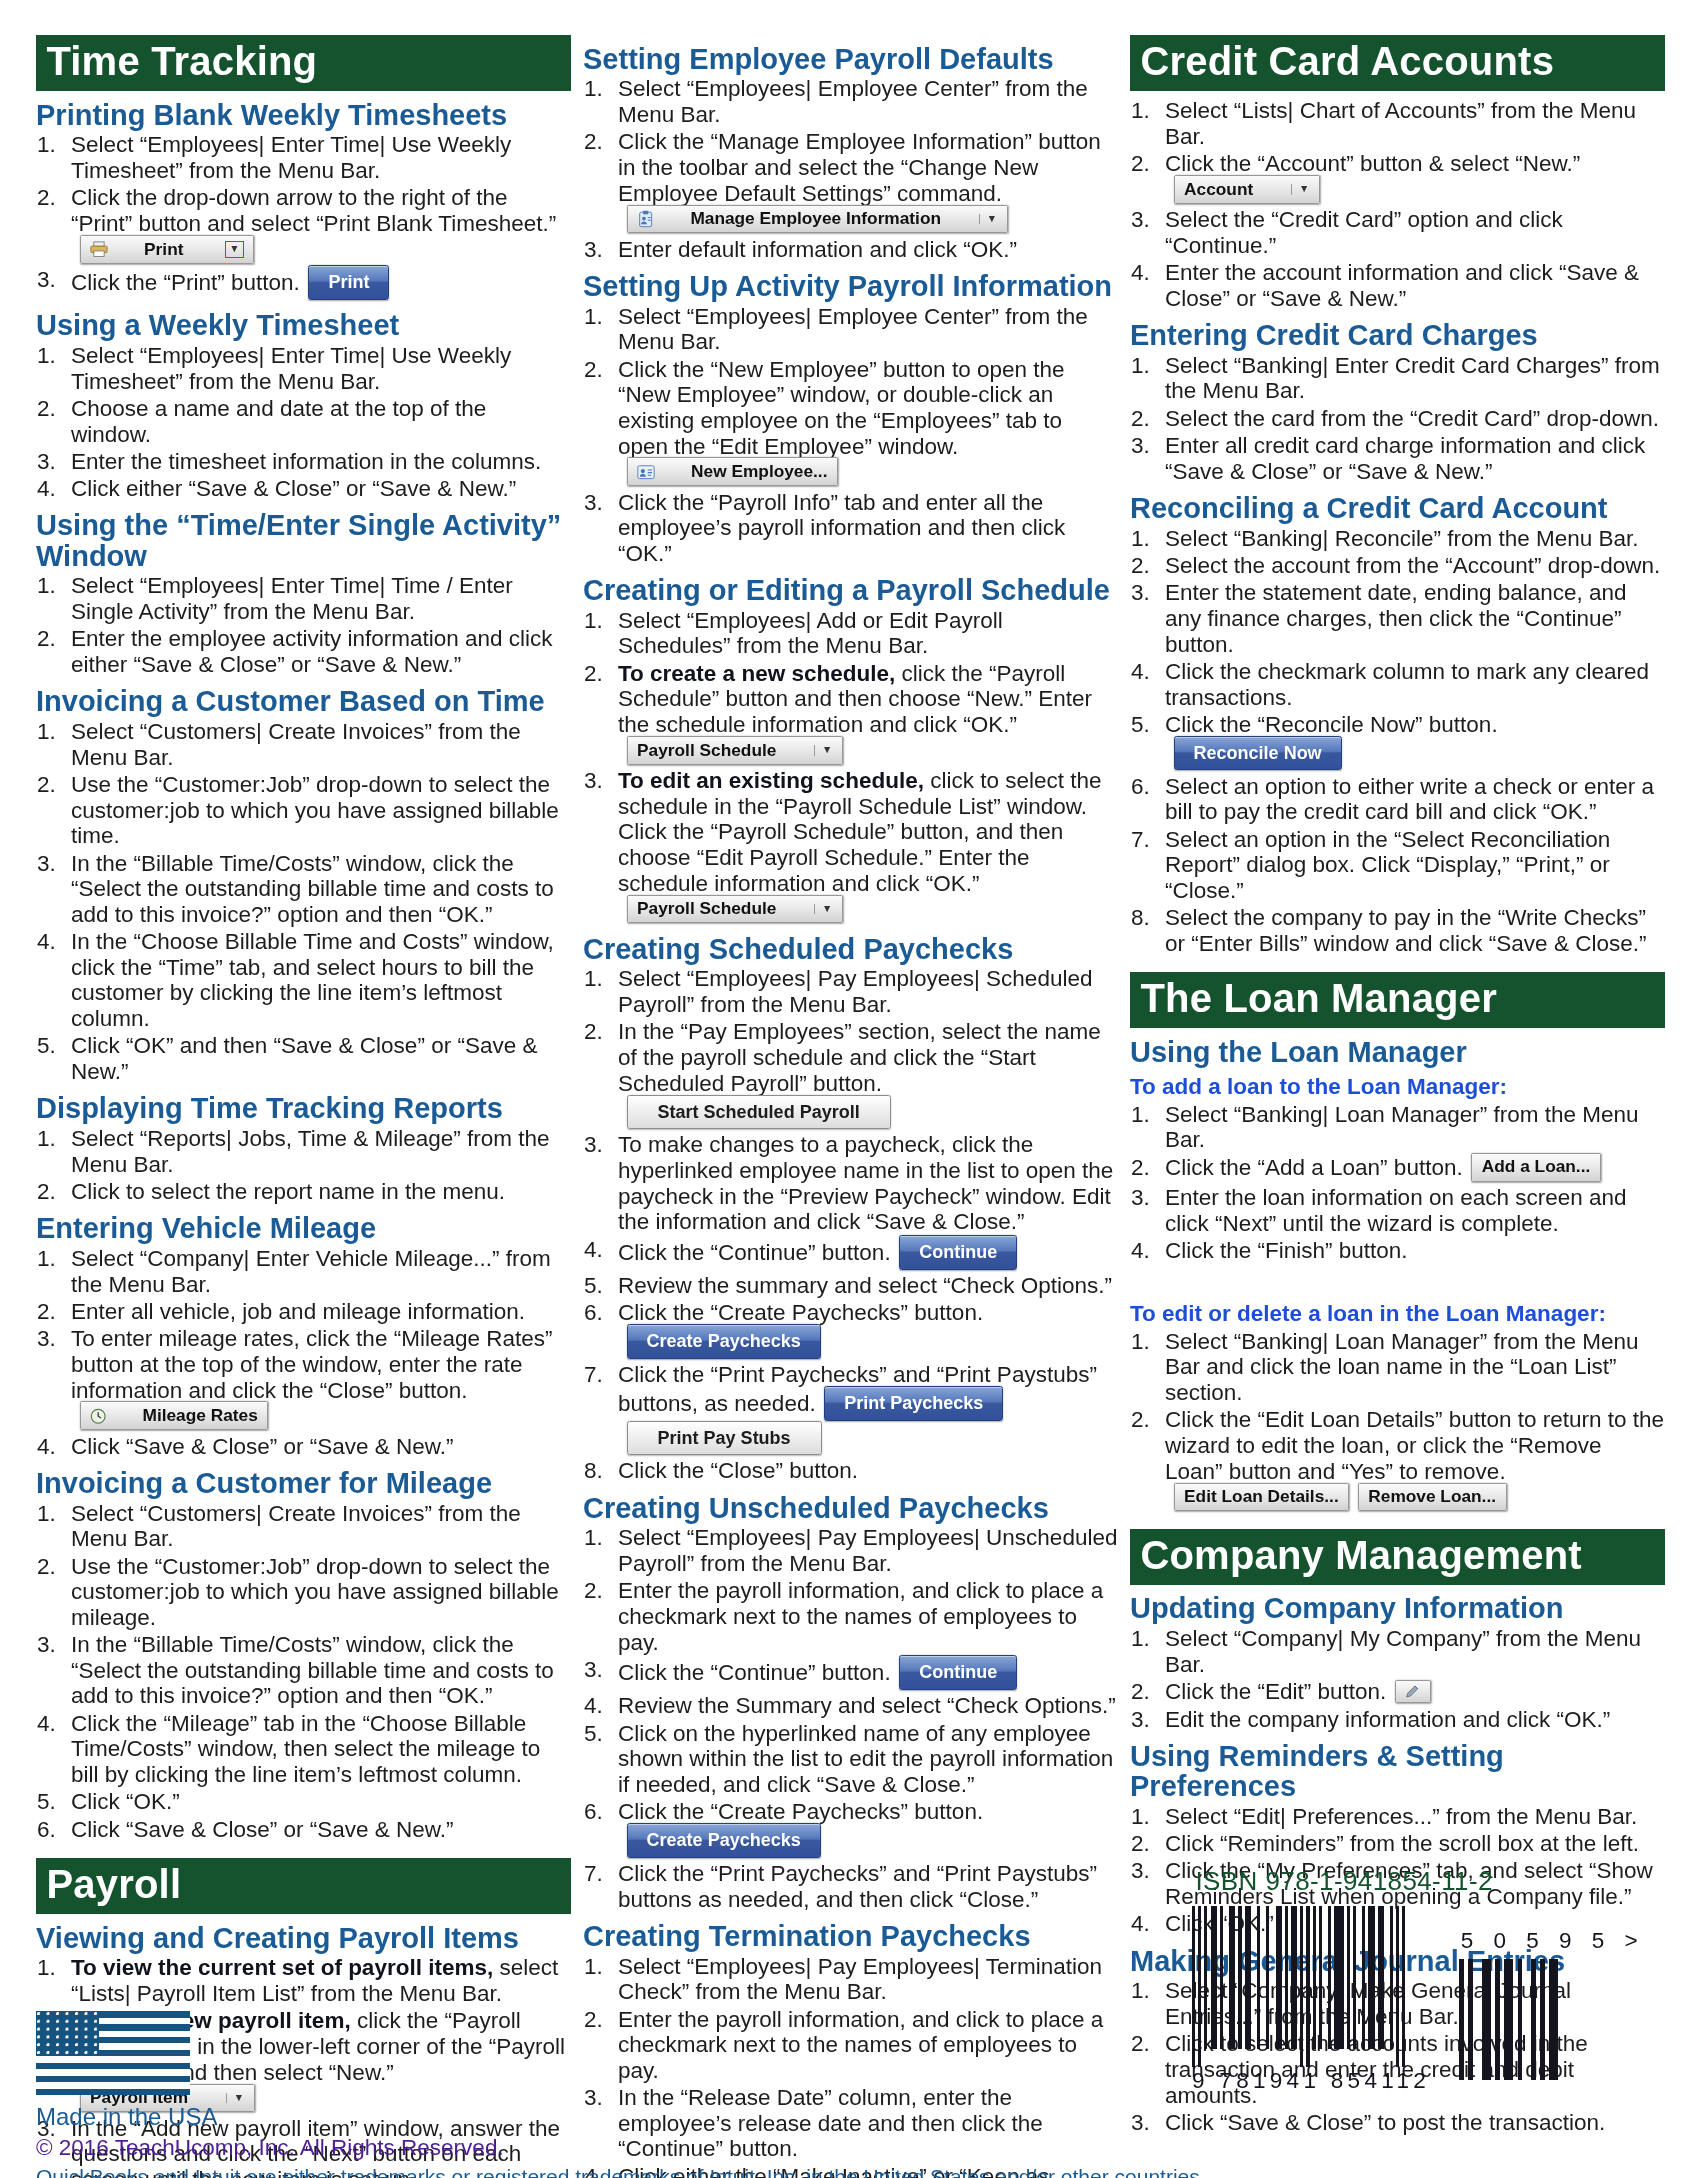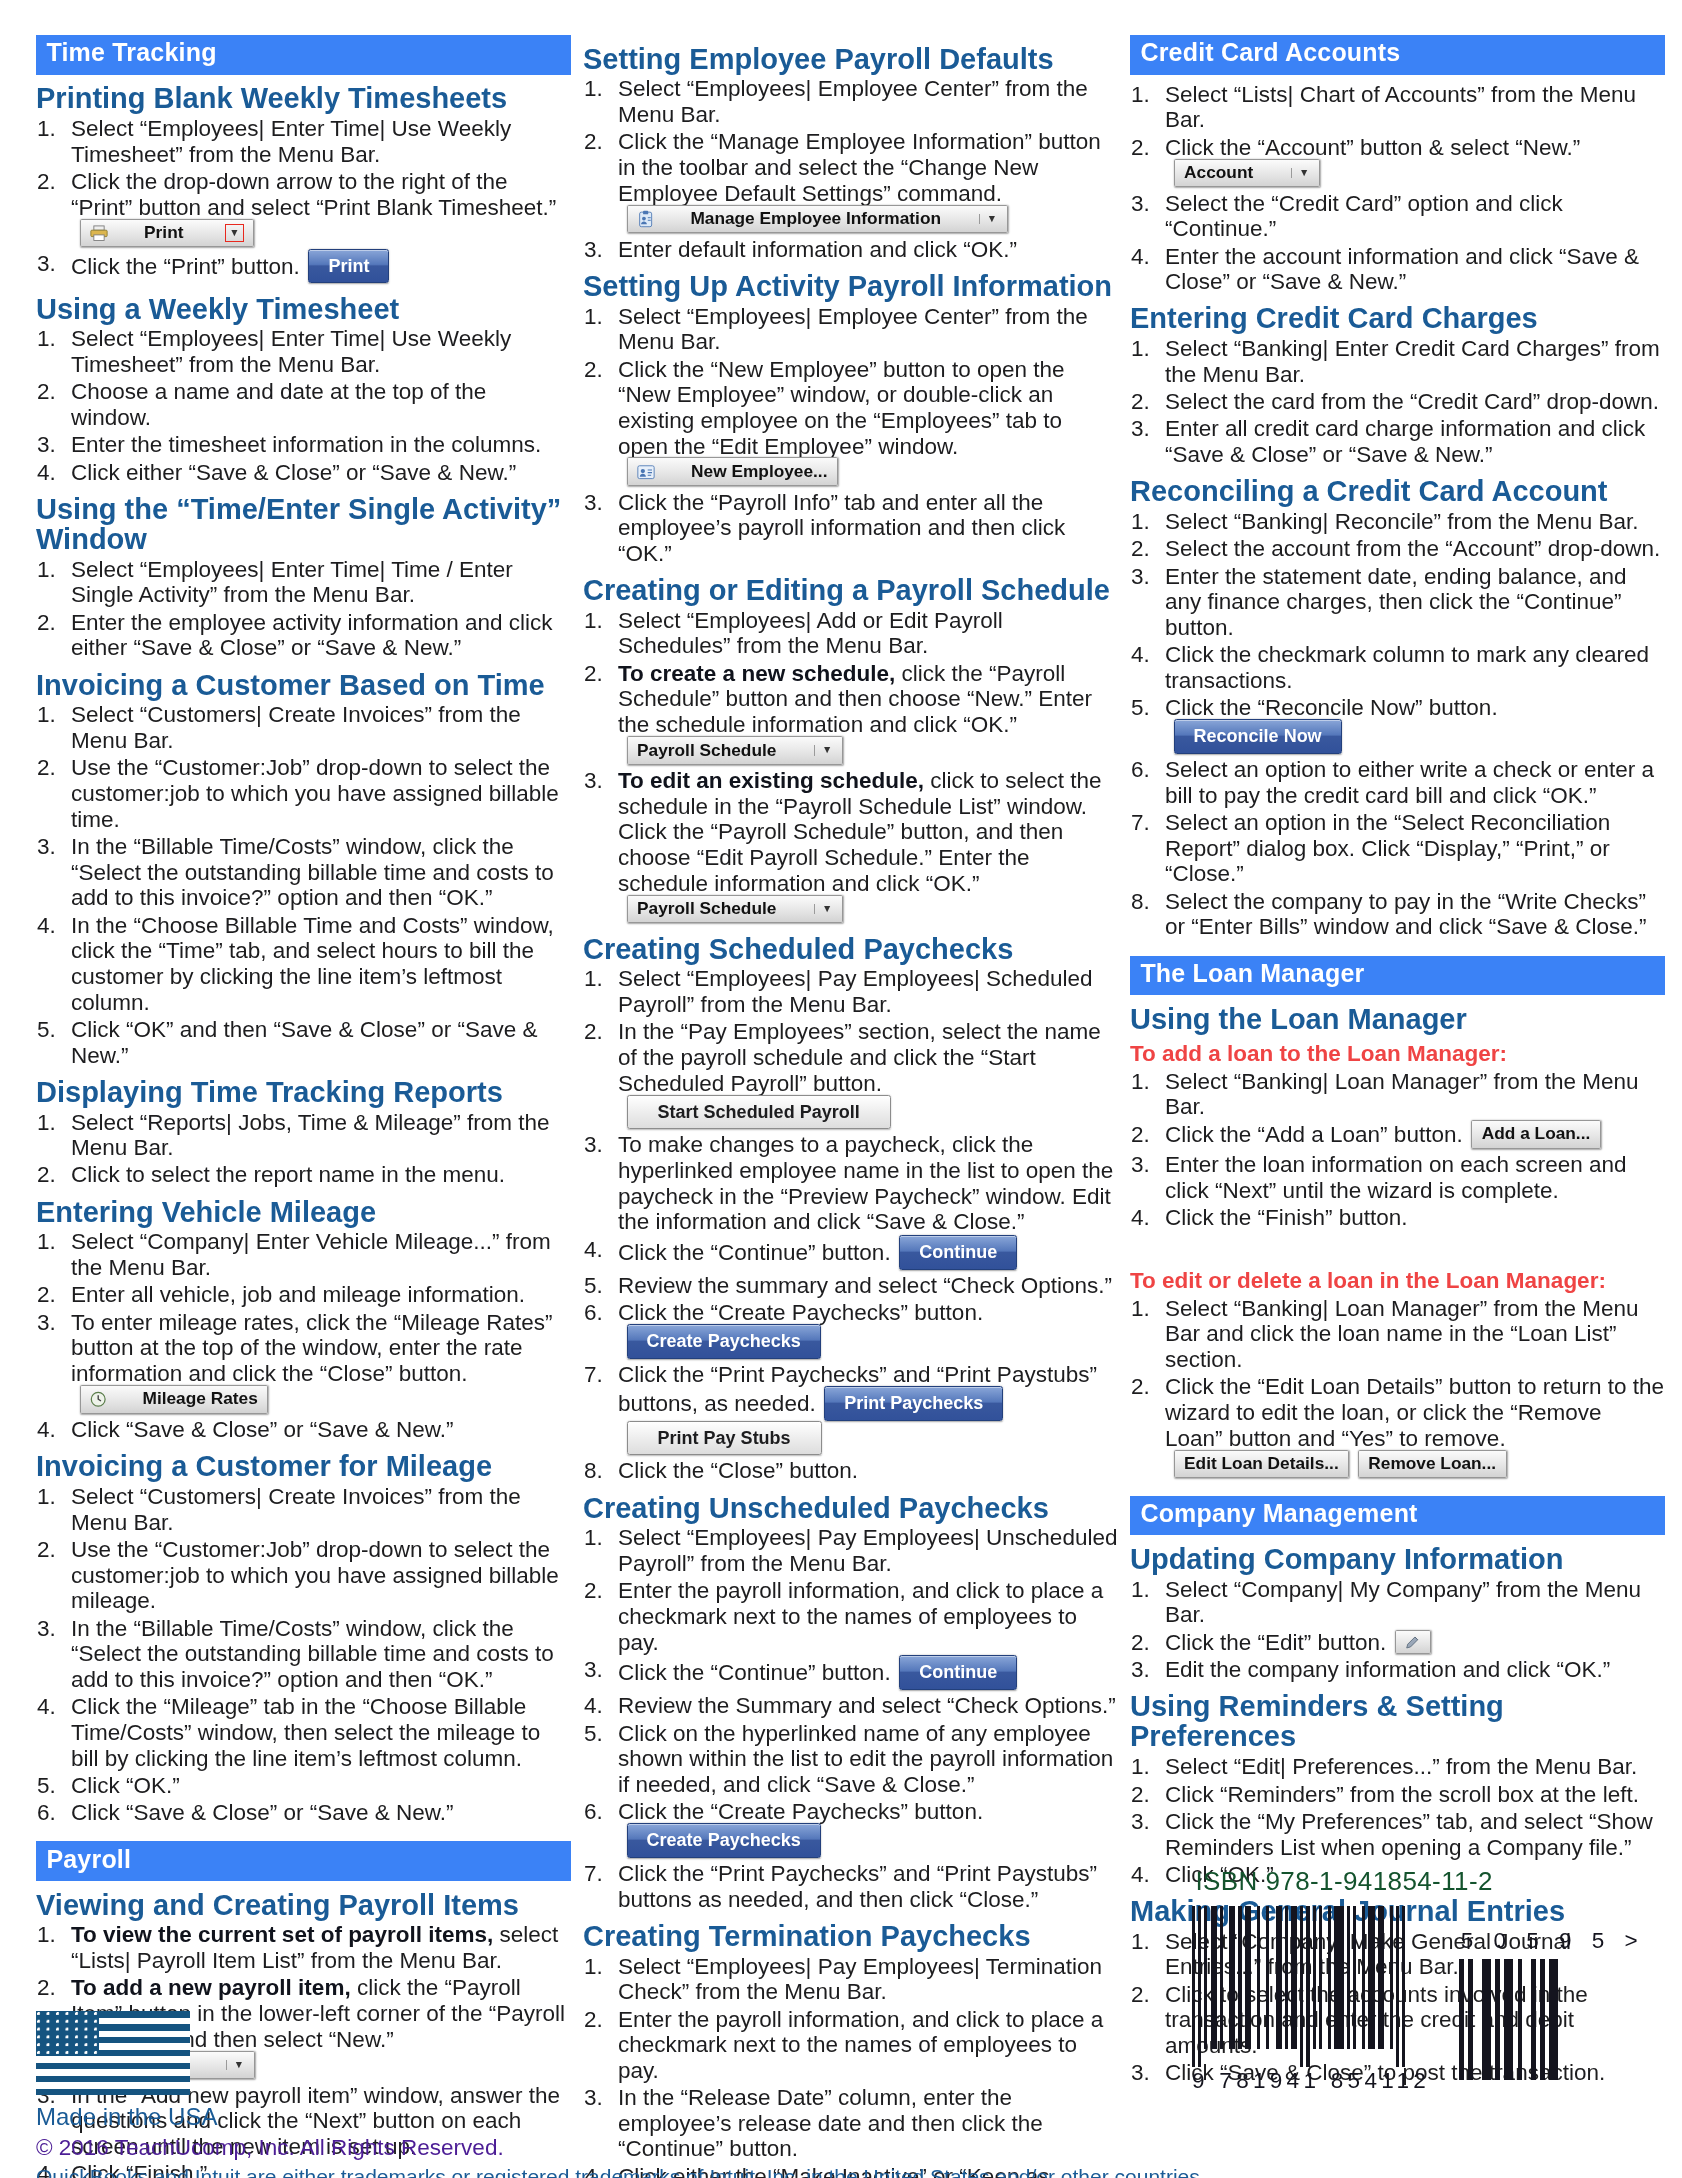--- a/index.html
+++ b/index.html
@@ -1,25 +1,25 @@
 <!DOCTYPE html>
 <html style="font-size:14px"><head>
 <meta charset="utf-8">
 <style>
   html,body{margin:0;padding:0;background:#ffffff;}
   .page{position:relative;width:1683px;height:2178px;overflow:hidden;background:#ffffff;
         font-family:"Liberation Sans",sans-serif;color:#1d1d1f;}
   .columns{display:flex;gap:12px;padding:35px 14px 0 36px;box-sizing:border-box;align-items:flex-start;}
   .col{width:535px;flex:0 0 535px;}
 
-  .bar{background:#3b82f6;color:#ffffff;font-size:25px;font-weight:bold;
+  .bar{background:#14532d;color:#ffffff;font-size:40px;font-weight:bold;
        padding:4.3px 10.4px 7.8px 10.4px;margin:15.6px 0 7px 0;line-height:1.1;letter-spacing:0.2px;}
   .col .bar:first-child{margin-top:0;}
   .h2{color:#1a5b96;font-size:29px;font-weight:bold;line-height:1.04;margin:8.6px 0 2.6px 0;}
-  .lead{font-size:22.5px;font-weight:bold;line-height:1.15;margin:7px 0 1.7px 0;color:#ef4444;}
+  .lead{font-size:22.5px;font-weight:bold;line-height:1.15;margin:7px 0 1.7px 0;color:#1d4ed8;}
   .spacer{height:29px;}
   .steps{list-style:none;margin:0;padding:0;counter-reset:st;}
   .steps li{counter-increment:st;position:relative;padding-left:35px;font-size:22.5px;
             line-height:1.14;margin:0 0 1.7px 0;}
   .steps li::before{content:counter(st) ".";position:absolute;left:0.9px;top:0;}
   .steps b{color:#10131c;}
 
   .btn{display:inline-flex;align-items:center;gap:7px;vertical-align:middle;margin:0 0 0 8.6px;
        border-radius:2.6px;white-space:nowrap;position:relative;top:-1.7px;}
   .btn-blue{background:linear-gradient(#8aa6d8 0%,#5578bb 45%,#39589e 50%,#31519a 100%);

